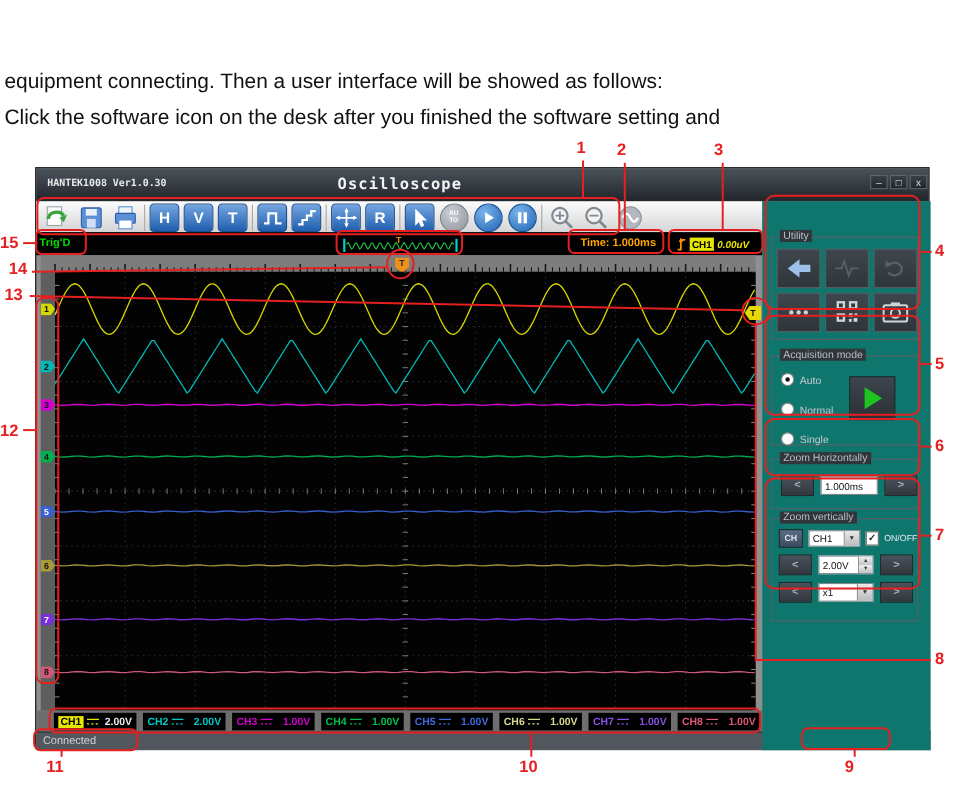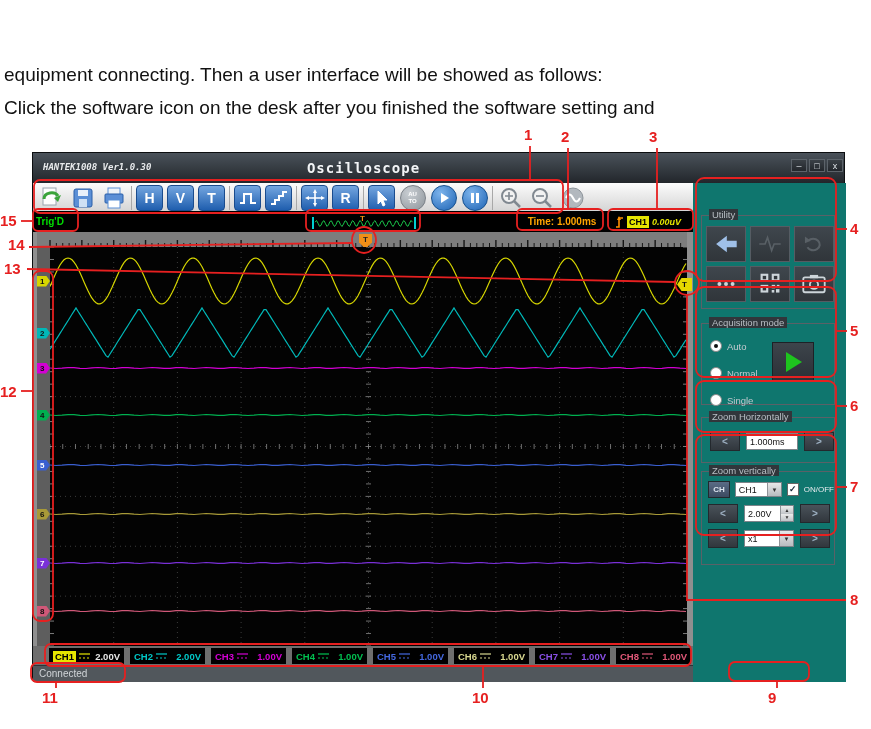--- a/index.html
+++ b/index.html
@@ -2,21 +2,21 @@
 <html><head>
 <meta charset="utf-8">
 <style>
   html,body{margin:0;padding:0;background:#fff;}
   body{width:871px;height:729px;position:relative;font-family:"Liberation Sans",sans-serif;overflow:hidden;}
   
   .intro{position:absolute;left:4px;top:58px;width:860px;font-size:19px;color:#111;line-height:33px;}
   
   #win{position:absolute;left:32px;top:152px;width:813px;height:529px;background:#8f8f8f;border:1px solid #0c0e10;box-sizing:border-box;}
   #titlebar{position:absolute;left:0;top:0;width:100%;height:30px;background:linear-gradient(#4a525a,#22262b);}
-  #title-left{position:absolute;left:10px;top:9px;font-family:"DejaVu Sans Mono",monospace;font-size:9px;font-weight:bold;color:#e8eaec;font-style:italic;}
+  #title-left{position:absolute;left:10px;top:9px;font-family:"DejaVu Sans Mono",monospace;font-size:9px;font-weight:bold;color:#e8eaec;}
   #title-center{position:absolute;left:0;right:150px;top:7px;text-align:center;font-family:"DejaVu Sans Mono",monospace;font-size:14px;font-weight:bold;color:#f2f4f6;letter-spacing:1px;}
   .winbtn{position:absolute;top:6px;width:16px;height:13px;background:linear-gradient(#3a4046,#23272c);border:1px solid #5c636a;color:#dde2e6;font-size:9px;line-height:12px;text-align:center;box-sizing:border-box;}
   
   #toolbar{position:absolute;left:0;top:30px;width:660px;height:30px;background:linear-gradient(#fcfcfc,#d2d2d2);display:flex;align-items:center;gap:4px;padding-left:5px;box-sizing:border-box;}
   .tool{width:27px;height:26px;display:flex;align-items:center;justify-content:center;}
   .lbtn{width:25px;height:24px;border-radius:4px;background:linear-gradient(#74a6e0,#1f5eae);border:1px solid #1a4c8e;color:#fff;font-weight:bold;font-size:14px;display:flex;align-items:center;justify-content:center;}
   .tsep{width:1px;height:24px;background:#a8a8a8;}
   .circbtn{width:24px;height:24px;border-radius:50%;display:flex;flex-direction:column;align-items:center;justify-content:center;}
   .blue-circ{background:radial-gradient(circle at 35% 30%,#7db4ec,#1d63b4);border:1px solid #15508f;color:#fff;}
   .grey-circ{background:radial-gradient(circle at 35% 30%,#c9ced3,#8d949a);border:1px solid #7a8087;color:#fff;}

